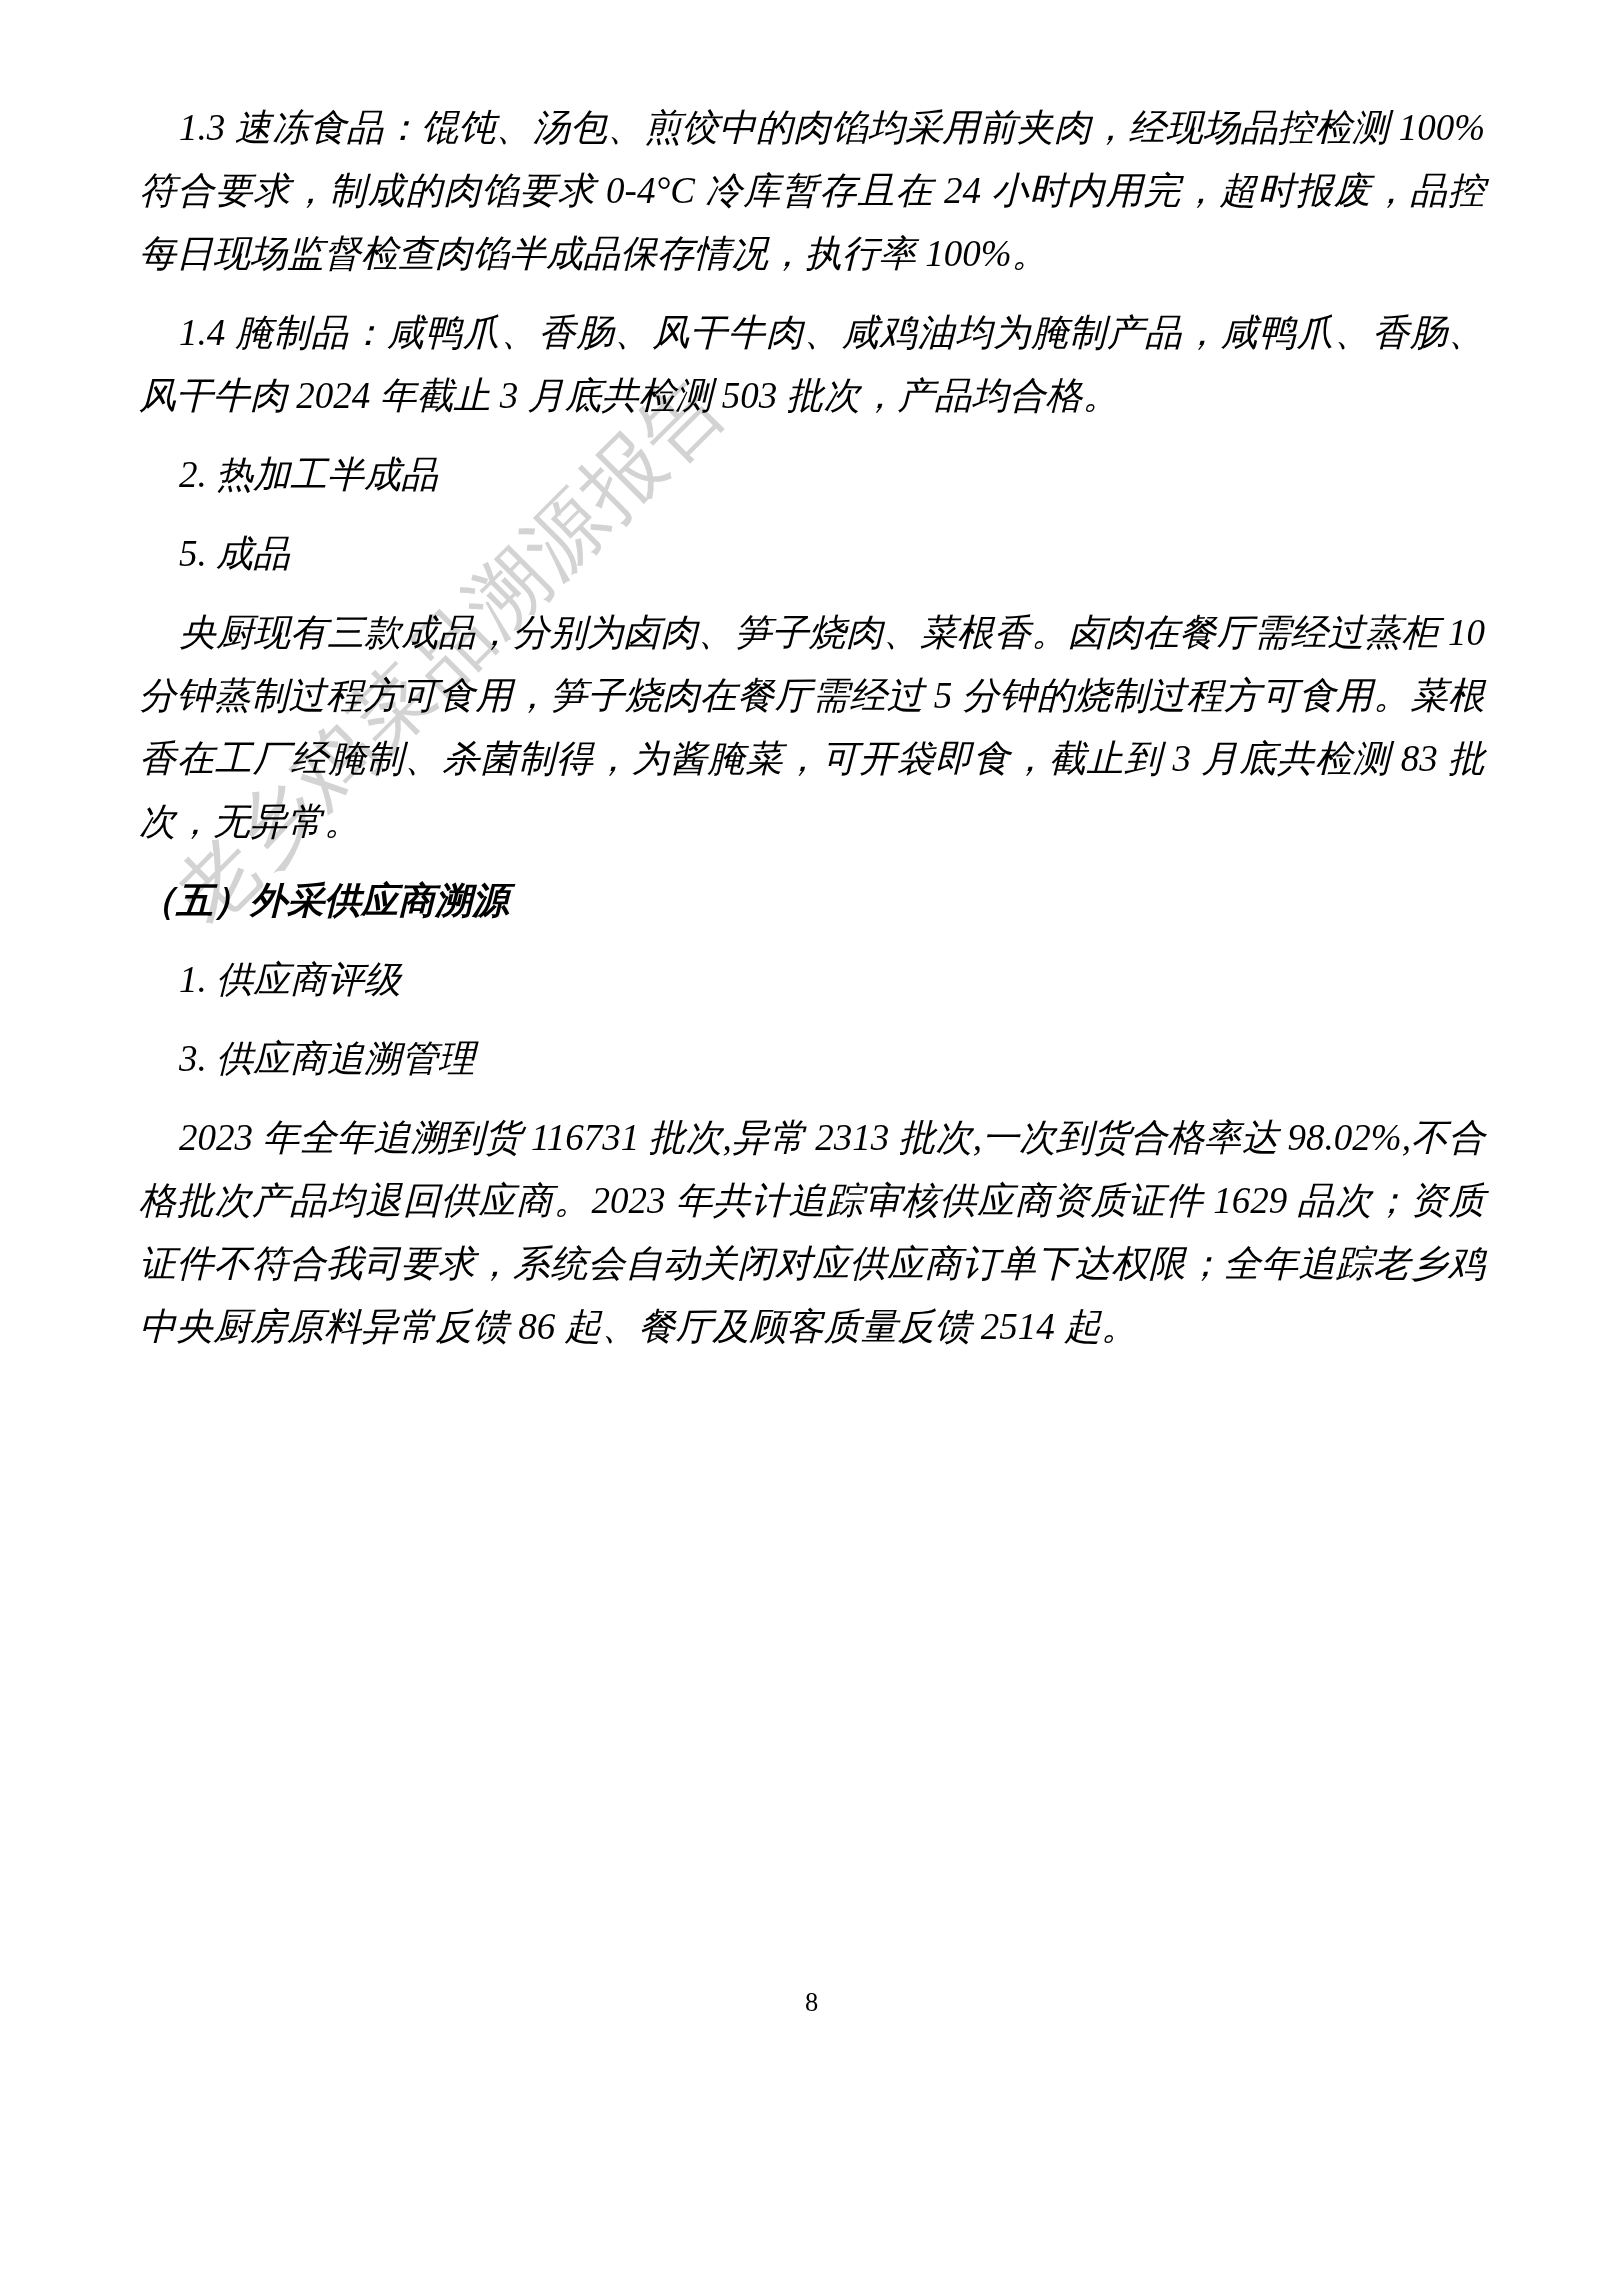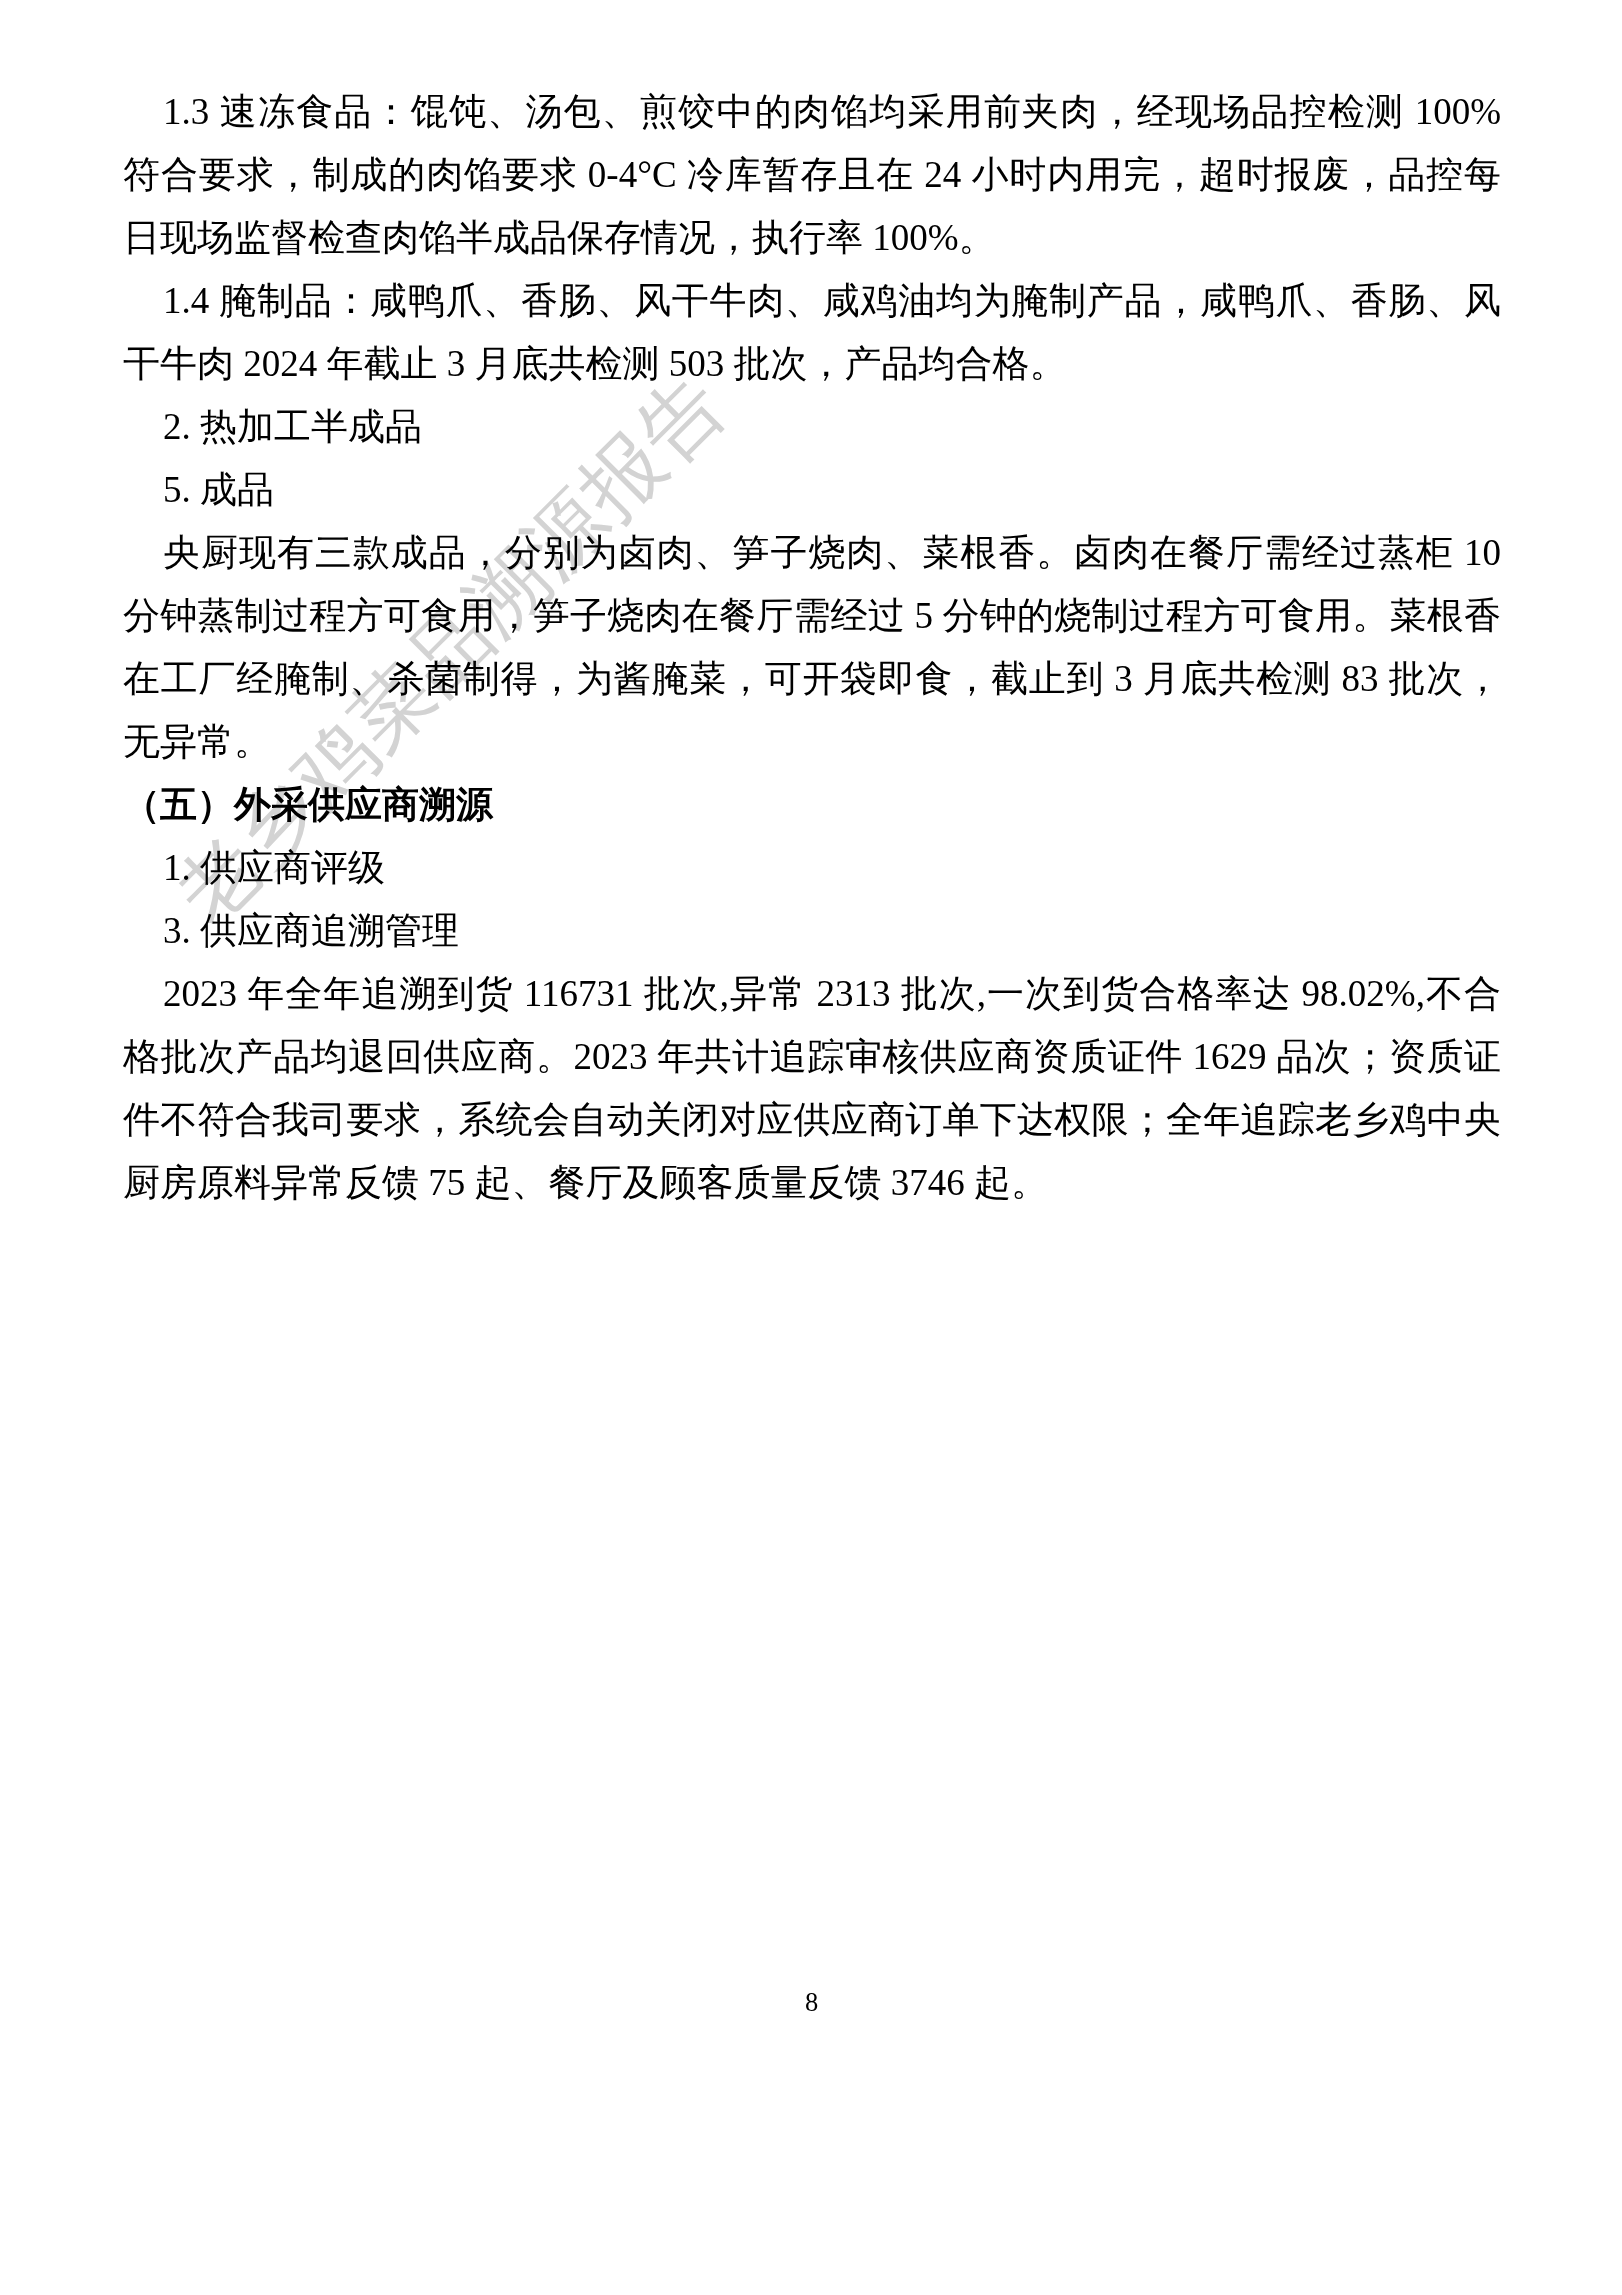--- a/index.html
+++ b/index.html
@@ -29,21 +29,22 @@
       position: absolute;
       left: 123px;
       top: 80px;
       width: 1378px;
       z-index: 1;
     }
     .doc p {
       font-size: 37px;
       line-height: 63px;
       text-align: justify;
-      margin: 0;
+      margin: 16px;
+      font-style: italic;
     }
     .indent { text-indent: 40px; }
     .gap-s  { margin-top: 6.6px;  }
     .gap-m  { margin-top: 13.3px; }
     .gap-l  { margin-top: 21.5px; }
     .gap-xl { margin-top: 41px; }
     .heading {
       font-family: "Liberation Sans", "DejaVu Sans", sans-serif;
       font-weight: 700;
     }
@@ -75,18 +76,18 @@
 
   <p class="indent">央厨现有三款成品，分别为卤肉、笋子烧肉、菜根香。卤肉在餐厅需经过蒸柜 10 分钟蒸制过程方可食用，笋子烧肉在餐厅需经过 5 分钟的烧制过程方可食用。菜根香在工厂经腌制、杀菌制得，为酱腌菜，可开袋即食，截止到 3 月底共检测 83 批次，无异常。</p>
 
   <p class="heading gap-xl">（五）外采供应商溯源</p>
 
   <p class="indent gap-l">1. 供应商评级</p>
 
 
   <p class="indent gap-l">3. 供应商追溯管理</p>
 
-  <p class="indent">2023 年全年追溯到货 116731 批次,异常 2313 批次,一次到货合格率达 98.02%,不合格批次产品均退回供应商。2023 年共计追踪审核供应商资质证件 1629 品次；资质证件不符合我司要求，系统会自动关闭对应供应商订单下达权限；全年追踪老乡鸡中央厨房原料异常反馈 75 起、餐厅及顾客质量反馈 3746 起。</p>
+  <p class="indent">2023 年全年追溯到货 116731 批次,异常 2313 批次,一次到货合格率达 98.02%,不合格批次产品均退回供应商。2023 年共计追踪审核供应商资质证件 1629 品次；资质证件不符合我司要求，系统会自动关闭对应供应商订单下达权限；全年追踪老乡鸡中央厨房原料异常反馈 86 起、餐厅及顾客质量反馈 2514 起。</p>
 
 </main>
 
 <div class="page-number">8</div>
 
 
 </body></html>

